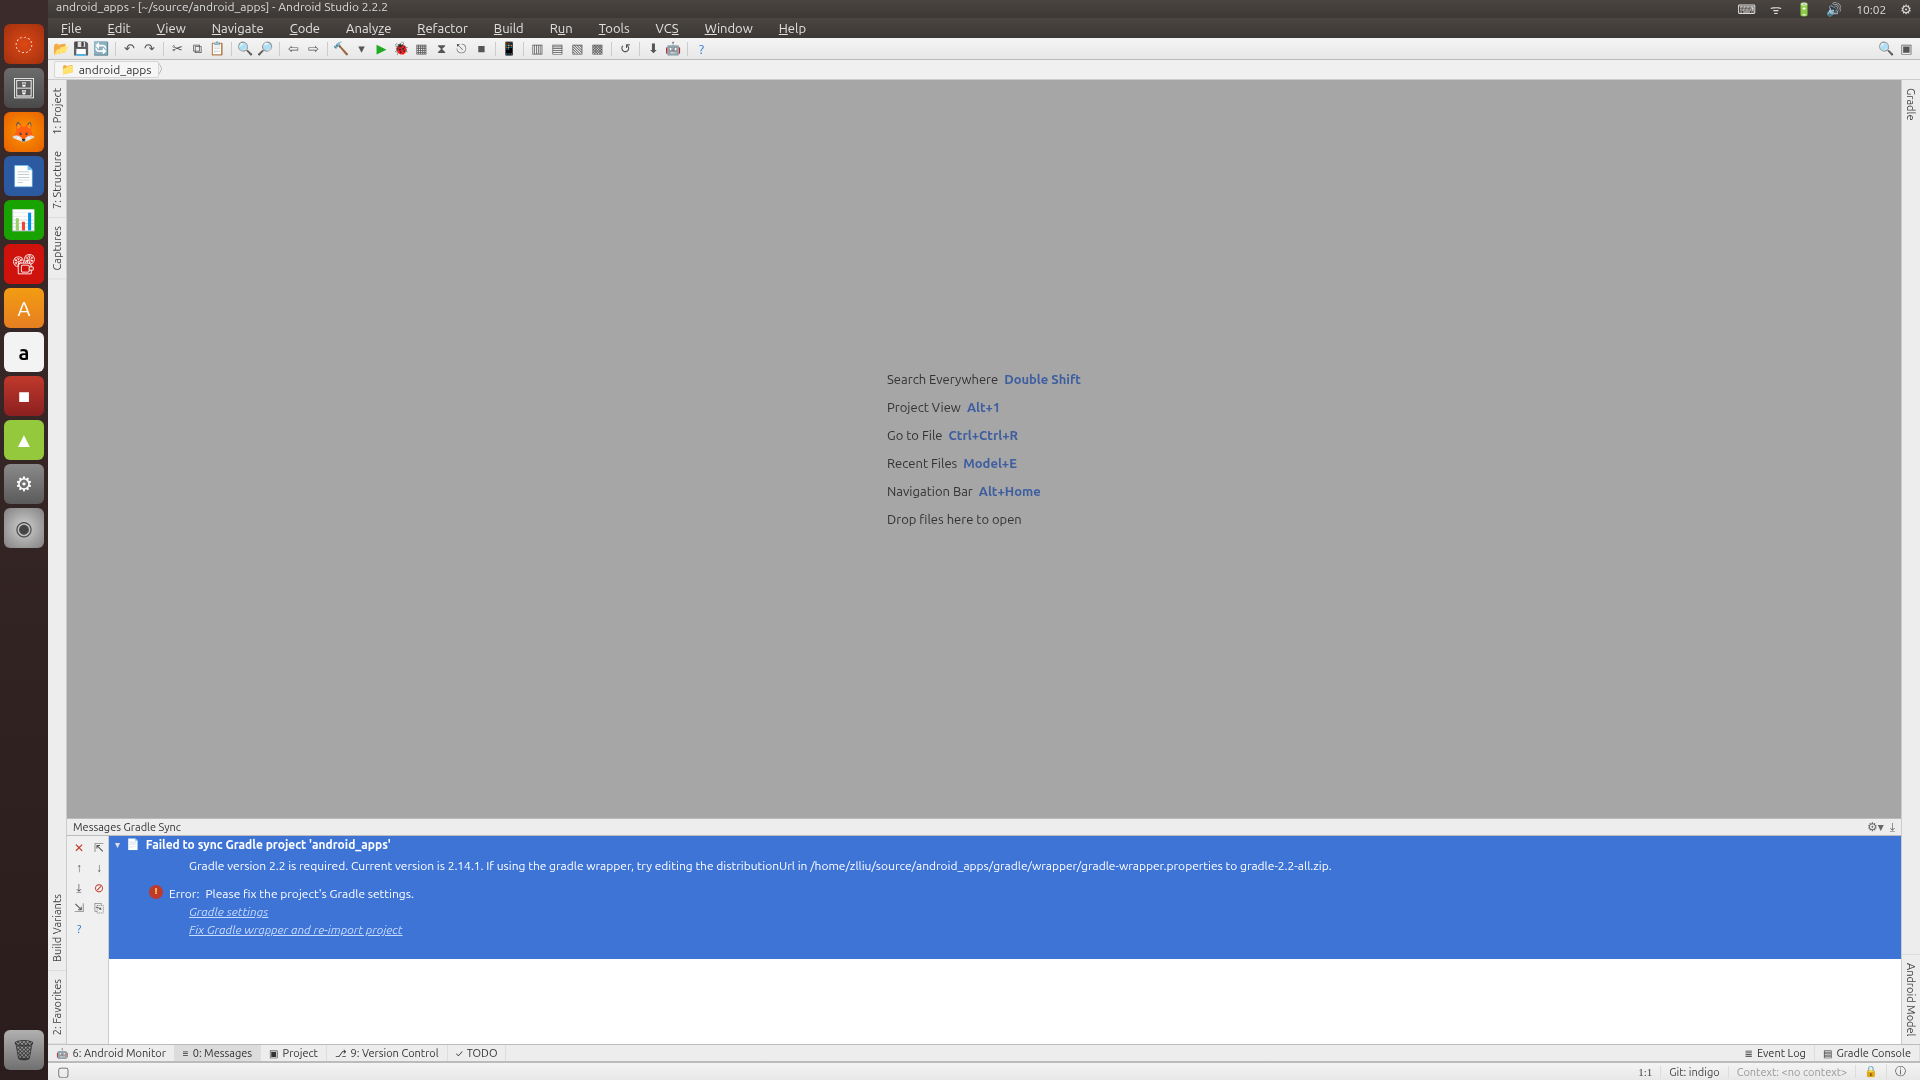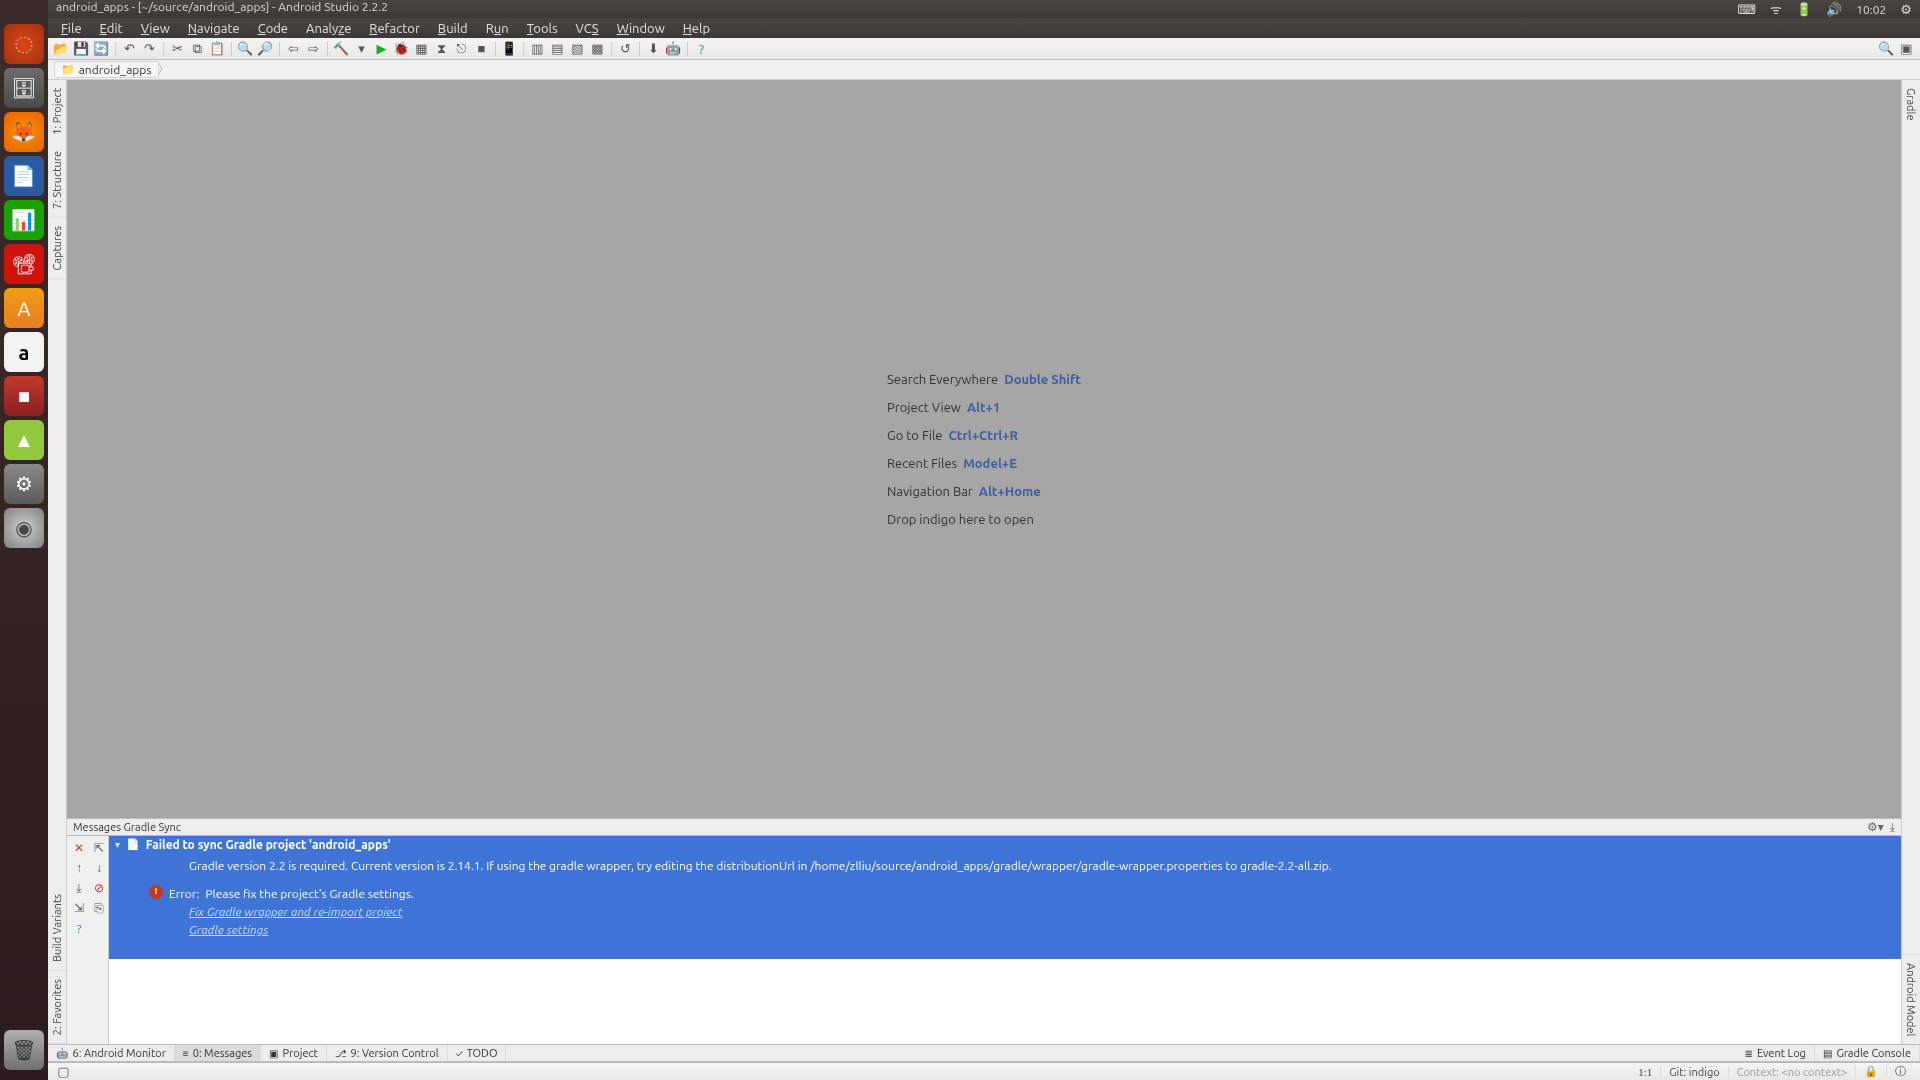--- a/index.html
+++ b/index.html
@@ -16,21 +16,21 @@
 .launcher-amazon { background: #f3f3f3; color: #000; font-weight: bold; }
 .launcher-red { background: linear-gradient(#c0392b,#8b2020); color: white; }
 .launcher-android { background: #95c93d; color: #fff; }
 .launcher-settings { background: linear-gradient(#8a8a8a,#5a5a5a); color: white; }
 .launcher-disc { background: radial-gradient(#d0d0d0,#808080); color: #444; }
 .launcher-trash { background: linear-gradient(#b0b0b0,#707070); color: #333; margin-top: auto; margin-bottom: 10px; }
 .main-area { flex: 1; display: flex; flex-direction: column; height: 100%; }
 .top-panel { height: 18px; background: linear-gradient(#4a4541,#3c3835); color: #dcdcdc; display: flex; align-items: flex-start; font-size: 12px; padding: 0 8px; }
 .top-panel-title { flex: 1; }
 .top-panel-right { display: flex; gap: 14px; align-items: center; }
-.menu-bar { height: 20px; background: linear-gradient(#4a4541,#3c3835); display: flex; align-items: center; padding: 0 6px; gap: 4px; font-size: 13px; color: #e0e0e0; }
+.menu-bar { height: 20px; background: linear-gradient(#4a4541,#3c3835); display: flex; align-items: center; padding: 0 6px; gap: 12px; font-size: 13px; color: #e0e0e0; }
 .menu-item { padding: 1px 7px; cursor: pointer; }
 .menu-item u { text-decoration: underline; }
 .toolbar { height: 22px; background: linear-gradient(#f4f4f4,#e8e8e8); border-bottom: 1px solid #bbb; display: flex; align-items: center; padding: 0 4px; gap: 1px; }
 .tb-btn { width: 19px; height: 18px; display: flex; align-items: center; justify-content: center; cursor: pointer; font-size: 13px; color: #555; }
 .tb-sep { width: 1px; height: 14px; background: #ccc; margin: 0 3px; }
 .tb-spacer { flex: 1; }
 .breadcrumb { height: 20px; background: #f0f0f0; border-bottom: 1px solid #ccc; display: flex; align-items: center; padding: 0 6px; font-size: 12px; }
 .bc-item { display: flex; align-items: center; gap: 4px; padding: 1px 6px; background: #f6f6f6; border: 1px solid #d6d6d6; border-radius: 2px; color: #333; cursor: pointer; }
 .bc-folder-icon { color: #c09050; font-size: 11px; }
 .bc-arrow { color: #888; margin-left: -1px; }
@@ -213,21 +213,21 @@
             </div>
           <div class="shortcut-row">
               <span class="shortcut-label">Recent Files</span>
               <span class="shortcut-key">Model+E</span>
             </div>
           <div class="shortcut-row">
               <span class="shortcut-label">Navigation Bar</span>
               <span class="shortcut-key">Alt+Home</span>
             </div>
           <div class="shortcut-row">
-              <span class="shortcut-label">Drop indigo here to open</span>
+              <span class="shortcut-label">Drop files here to open</span>
             </div>
         </div>
       </div>
 
       <div class="messages-header">
         <span>Messages Gradle Sync</span>
         <span class="spacer"></span>
         <span class="gear-icon">⚙▾</span>
         <span class="dock-icon">⤓</span>
       </div>
@@ -251,22 +251,22 @@
             <span class="msg-title-bold">Failed to sync Gradle project 'android_apps'</span>
           </div>
           <div class="msg-body">
             <div>Gradle version 2.2 is required. Current version is 2.14.1. If using the gradle wrapper, try editing the distributionUrl in /home/zlliu/source/android_apps/gradle/wrapper/gradle-wrapper.properties to gradle-2.2-all.zip.</div>
             <div style="height:10px"></div>
             <div class="msg-error-row">
               <span class="err-icon">!</span>
               <span>Error:</span>
               <span>Please fix the project's Gradle settings.</span>
             </div>
+            <a class="msg-link">Gradle settings</a>
             <a class="msg-link">Fix Gradle wrapper and re-import project</a>
-            <a class="msg-link">Gradle settings</a>
           </div>
           <div class="msg-white"></div>
         </div>
       </div>
 
     </div>
 
     <div class="right-gutter">
       <div class="gutter-tab" style="transform:none;writing-mode:vertical-rl;">
           <span>Gradle</span>

